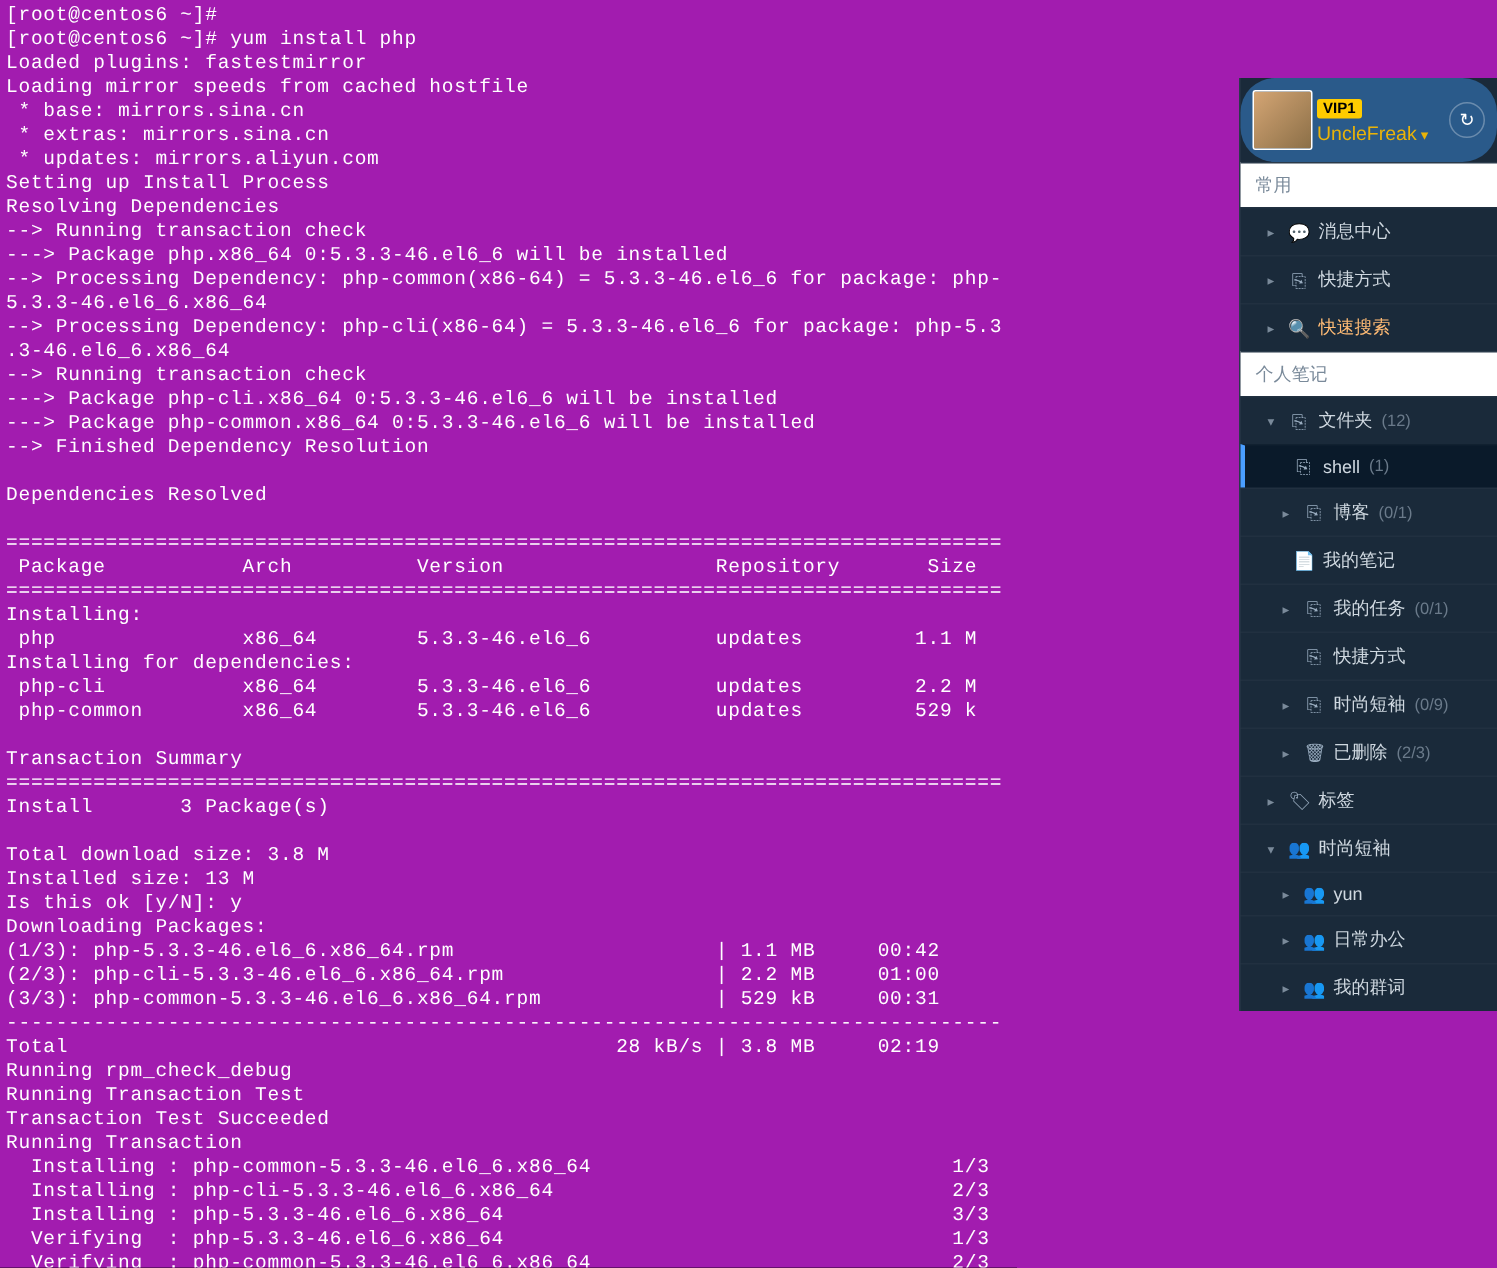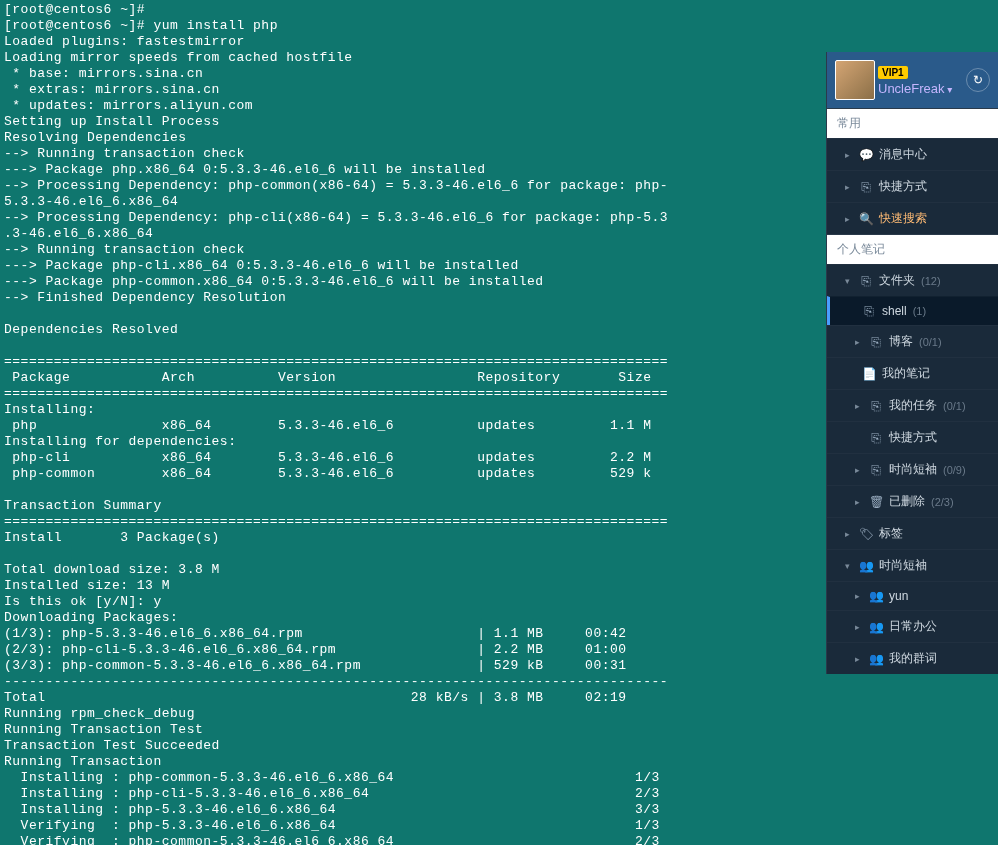--- a/index.html
+++ b/index.html
@@ -1,23 +1,23 @@
 <!DOCTYPE html>
 <html><head>
 <meta charset="utf-8">
 <style>
 * { margin: 0; padding: 0; box-sizing: border-box; }
 body { background: #000; font-family: "Courier New", monospace; font-size: 13px; color: #fff; width: 998px; height: 845px; overflow: hidden; position: relative; }
-.terminal { position: absolute; top: 0; left: 0; width: 998px; height: 845px; background: #0f766e; padding: 2px 4px; white-space: pre; line-height: 16px; letter-spacing: 0.5px; }
+.terminal { position: absolute; top: 0; left: 0; width: 998px; height: 845px; background: #a21caf; padding: 2px 4px; white-space: pre; line-height: 16px; letter-spacing: 0.5px; }
 .sidebar { position: absolute; top: 52px; right: 0; width: 172px; background: #1a2a3a; border-left: 1px solid #2a3a4a; font-family: "Microsoft YaHei", Arial, sans-serif; font-size: 12px; }
-.user-panel { background: #2a5a8a; padding: 8px; display: flex; align-items: center; gap: 3px; }
+.user-panel { background: #2a5a8a; padding: 8px; display: flex; align-items: center; gap: 3px; border-radius: 23px; }
 .avatar { width: 40px; height: 40px; background: linear-gradient(135deg, #d4a574 0%, #8b6f47 100%); border: 1px solid #fff; border-radius: 2px; }
 .user-info { flex: 1; }
 .vip-badge { display: inline-block; background: #ffcc00; color: #000; font-size: 10px; padding: 1px 4px; border-radius: 2px; font-weight: bold; }
-.username { color: #c4b5fd; font-size: 13px; margin-top: 2px; }
+.username { color: #eab308; font-size: 13px; margin-top: 2px; }
 .username:after { content: " ▾"; font-size: 10px; }
 .refresh-btn { width: 24px; height: 24px; border: 1px solid rgba(255,255,255,0.3); border-radius: 50%; display: flex; align-items: center; justify-content: center; color: #fff; cursor: pointer; }
 .section-header { background: #ffffff; color: #7a8a9a; padding: 6px 10px; font-size: 12px; border-top: 1px solid #2a3a4a; }
 .menu-item { padding: 7px 10px 7px 18px; color: #cfd8e0; display: flex; align-items: center; gap: 6px; cursor: pointer; border-top: 1px solid rgba(255,255,255,0.03); }
 .menu-item.active { background: #0a1a2a; border-left: 3px solid #4a9eff; padding-left: 32px; }
 .menu-item .arrow { width: 8px; font-size: 9px; color: #7a8a9a; }
 .menu-item .icon { width: 14px; text-align: center; color: #9aadc0; }
 .menu-item .count { color: #6a7a8a; font-size: 11px; }
 .sub-item { padding-left: 28px; }
 .sub-sub-item { padding-left: 35px; }

